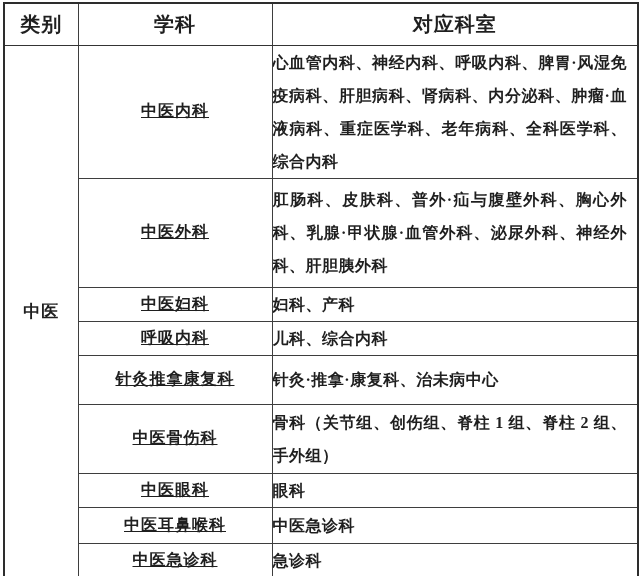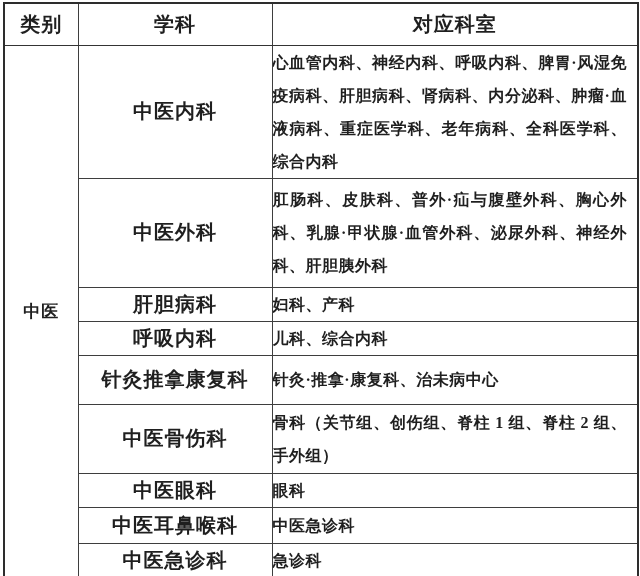--- a/index.html
+++ b/index.html
@@ -59,23 +59,24 @@
   td.category-cell {
     text-align: center;
     vertical-align: middle;
     font-size: 17px;
     font-weight: 700;
     letter-spacing: 1px;
   }
   td.subject-cell {
     text-align: center;
     vertical-align: middle;
-    font-size: 20px;
+    font-size: 16px;
     font-weight: 700;
     letter-spacing: 1px;
+    text-decoration: underline;
   }
   td.departments-cell {
     text-align: justify;
     vertical-align: middle;
     font-size: 16px;
     font-weight: 700;
     letter-spacing: 0.5px;
     line-height: 33px;
     padding: 0 10px 0 0;
   }
@@ -101,21 +102,21 @@
       <tr class="rh-0">
         <td class="category-cell" rowspan="9">中医</td>
         <td class="subject-cell">中医内科</td>
         <td class="departments-cell">心血管内科、神经内科、呼吸内科、脾胃·风湿免疫病科、肝胆病科、肾病科、内分泌科、肿瘤·血液病科、重症医学科、老年病科、全科医学科、综合内科</td>
       </tr>
       <tr class="rh-1">
         <td class="subject-cell">中医外科</td>
         <td class="departments-cell">肛肠科、皮肤科、普外·疝与腹壁外科、胸心外科、乳腺·甲状腺·血管外科、泌尿外科、神经外科、肝胆胰外科</td>
       </tr>
       <tr class="rh-2">
-        <td class="subject-cell">肝胆病科</td>
+        <td class="subject-cell">中医妇科</td>
         <td class="departments-cell">妇科、产科</td>
       </tr>
       <tr class="rh-3">
         <td class="subject-cell">呼吸内科</td>
         <td class="departments-cell">儿科、综合内科</td>
       </tr>
       <tr class="rh-4">
         <td class="subject-cell">针灸推拿康复科</td>
         <td class="departments-cell">针灸·推拿·康复科、治未病中心</td>
       </tr>

